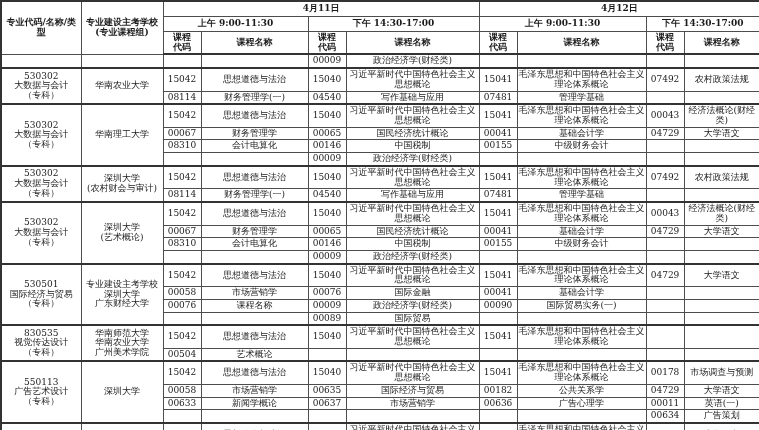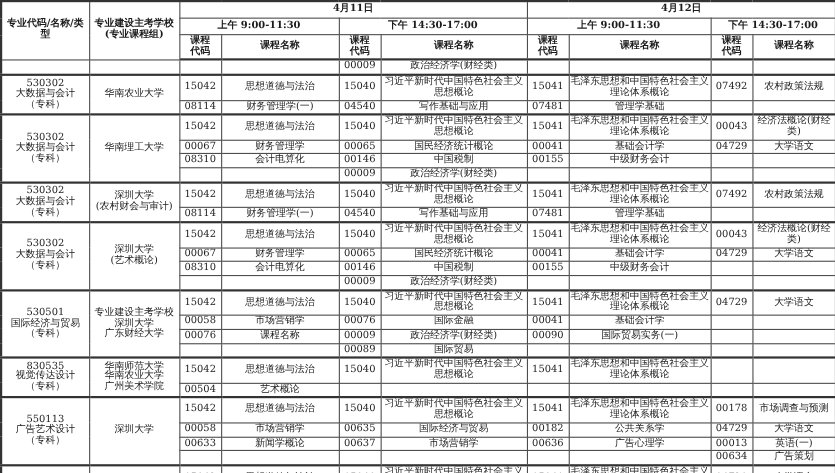--- a/index.html
+++ b/index.html
@@ -388,21 +388,21 @@
           <td class="code">04729</td>
           <td class="name">大学语文</td>
         </tr>
         <tr>
           <td class="code">00633</td>
           <td class="name">新闻学概论</td>
           <td class="code">00637</td>
           <td class="name">市场营销学</td>
           <td class="code">00636</td>
           <td class="name">广告心理学</td>
-          <td class="code">00013</td>
+          <td class="code">00011</td>
           <td class="name">英语(一)</td>
         </tr>
         <tr>
           <td class="code"></td>
           <td class="name"></td>
           <td class="code"></td>
           <td class="name"></td>
           <td class="code"></td>
           <td class="name"></td>
           <td class="code">00634</td>

